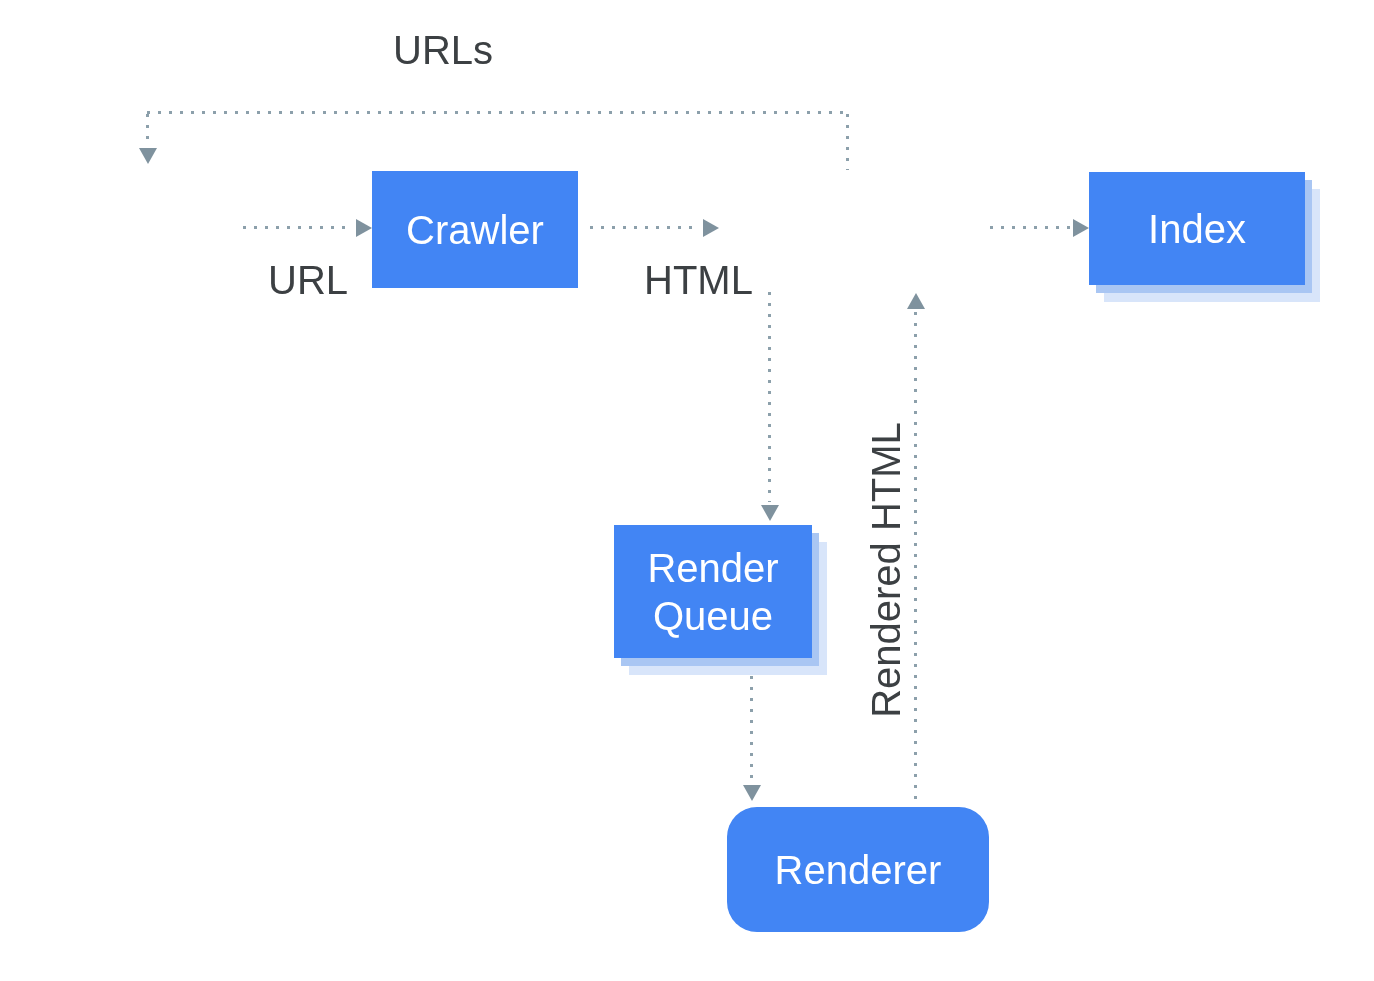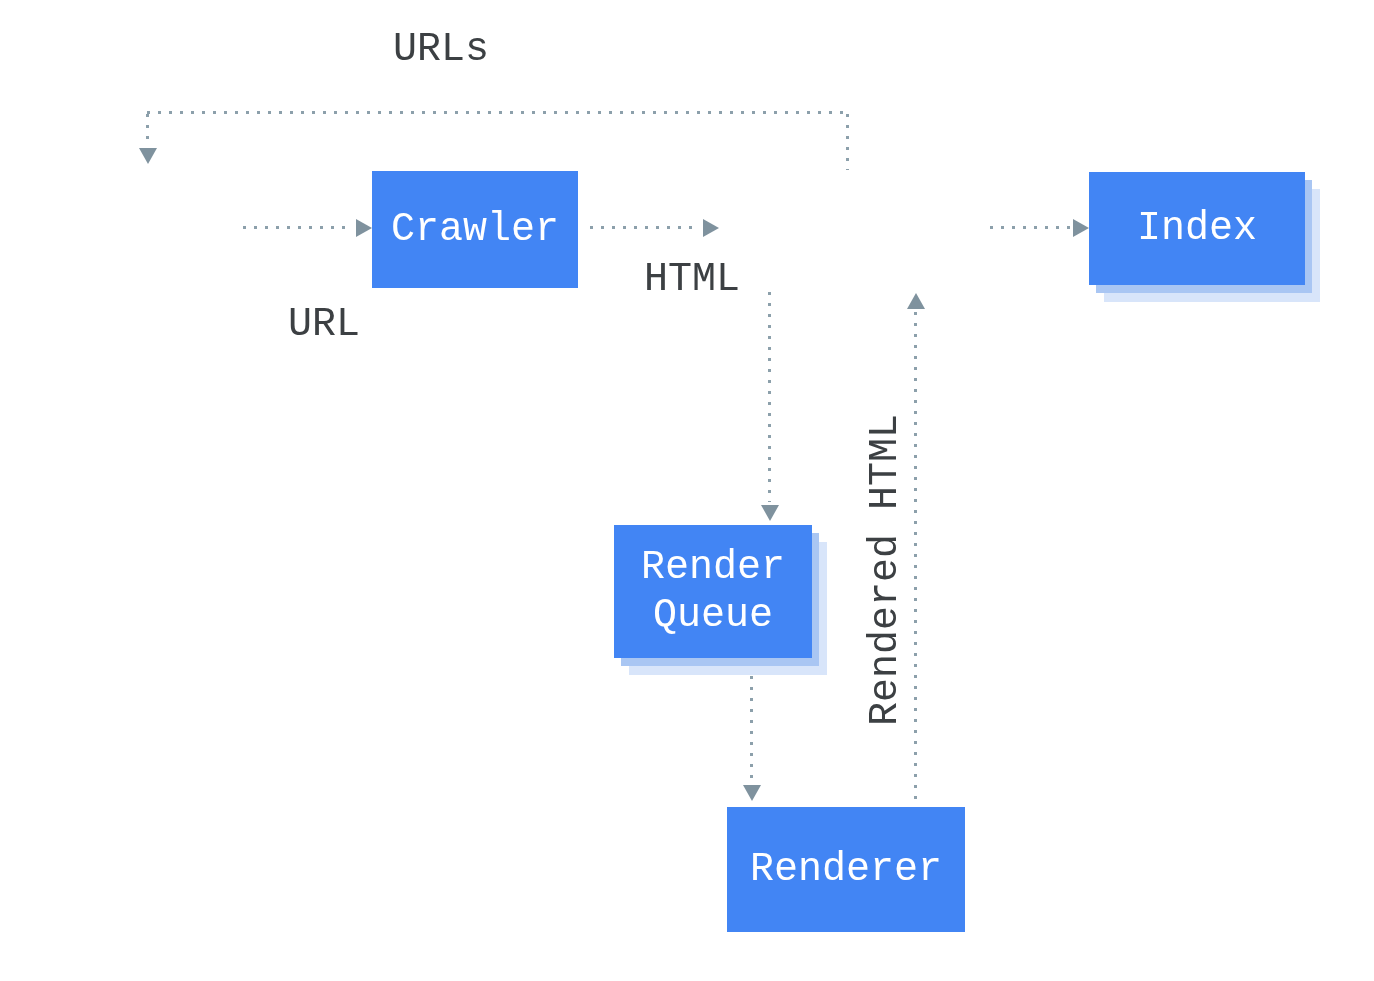--- a/index.html
+++ b/index.html
@@ -11,21 +11,21 @@
     --arrow:#7f929e;
     --label:#3c4043;
     --bg:#ffffff;
   }
   html,body{margin:0;padding:0;background:var(--bg);}
   .canvas{
     position:relative;
     width:1374px;height:981px;
     background:var(--bg);
     overflow:hidden;
-    font-family:Liberation Mono, monospace;
+    font-family:Liberation Sans, sans-serif;
   }
   .node{
     position:absolute;
     background:var(--node-fill);
     color:var(--node-text);
     display:flex;align-items:center;justify-content:center;
     text-align:center;
     font-size:40px;line-height:1.2;
     font-weight:400;
   }
@@ -60,21 +60,21 @@
 <div class="canvas">
 
   <div class="elabel" style="left:393px;top:30px;">URLs</div>
   <div class="hline" style="left:147px;top:111px;width:702px;"></div>
   <div class="vline" style="left:846px;top:114px;height:56px;"></div>
   <div class="vline" style="left:146px;top:114px;height:32px;"></div>
   <div class="arr down" style="left:139px;top:148px;"></div>
 
   <div class="hline" style="left:243px;top:226px;width:110px;"></div>
   <div class="arr right" style="left:356px;top:219px;"></div>
-  <div class="elabel" style="left:288px;top:260px;margin-top:45px;">URL</div>
+  <div class="elabel" style="left:268px;top:260px;">URL</div>
 
   <div class="hline" style="left:590px;top:226px;width:110px;"></div>
   <div class="arr right" style="left:703px;top:219px;"></div>
   <div class="elabel" style="left:596px;top:260px;margin-left:48px;">HTML</div>
 
   <div class="hline" style="left:990px;top:226px;width:80px;"></div>
   <div class="arr right" style="left:1073px;top:219px;"></div>
 
   <div class="vline" style="left:768px;top:292px;height:210px;"></div>
   <div class="arr down" style="left:761px;top:505px;"></div>
@@ -87,15 +87,15 @@
   <div class="elabel rotated" style="left:886px;top:570px;">Rendered HTML</div>
 
 
   <div class="node" style="left:372px;top:171px;width:206px;height:117px;">Crawler</div>
 
 
   <div class="node store" style="left:1089px;top:172px;width:216px;height:113px;">Index</div>
 
   <div class="node store" style="left:614px;top:525px;width:198px;height:133px;">Render Queue</div>
 
-  <div class="node" style="left:727px;top:807px;width:238px;height:125px;">Renderer</div>
+  <div class="node" style="left:727px;top:807px;width:262px;height:125px;border-radius:30px;">Renderer</div>
 
 </div>
 
 </body></html>

